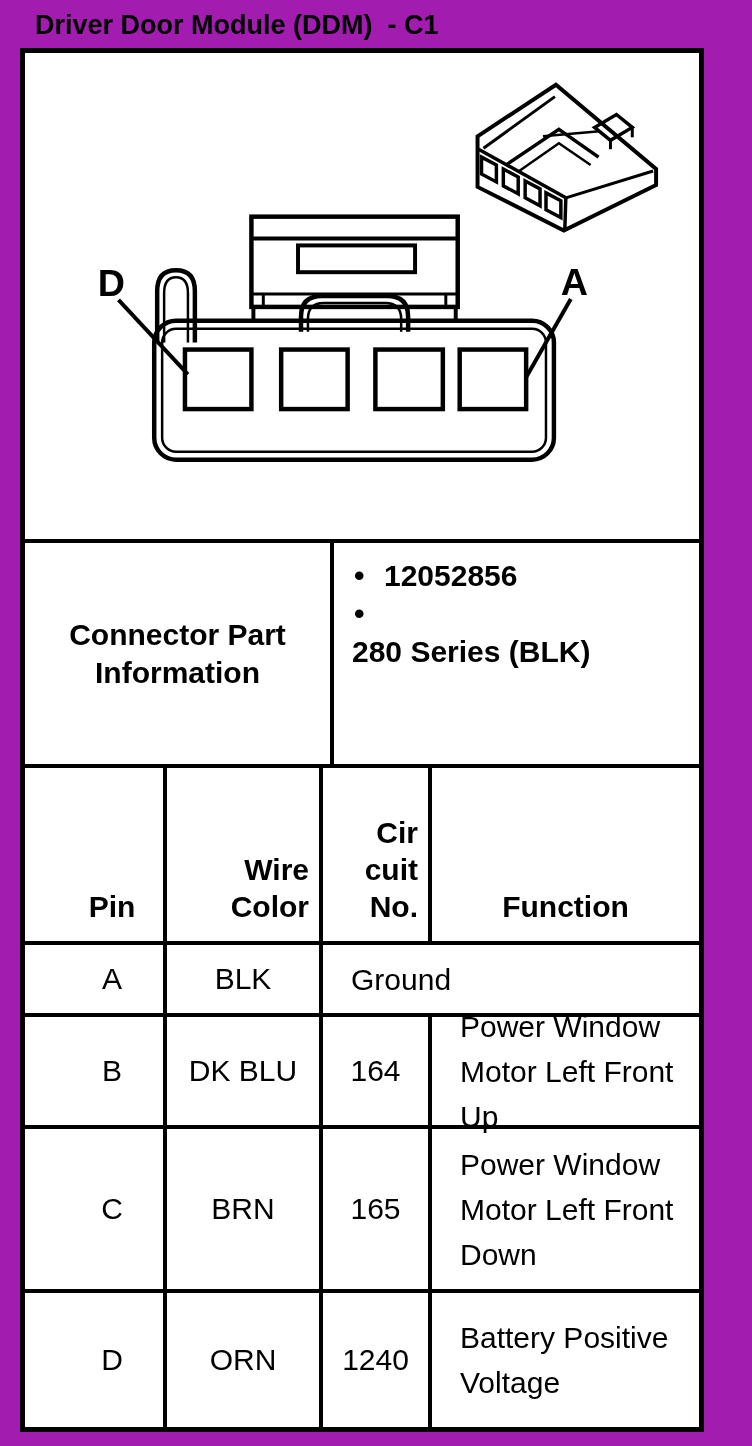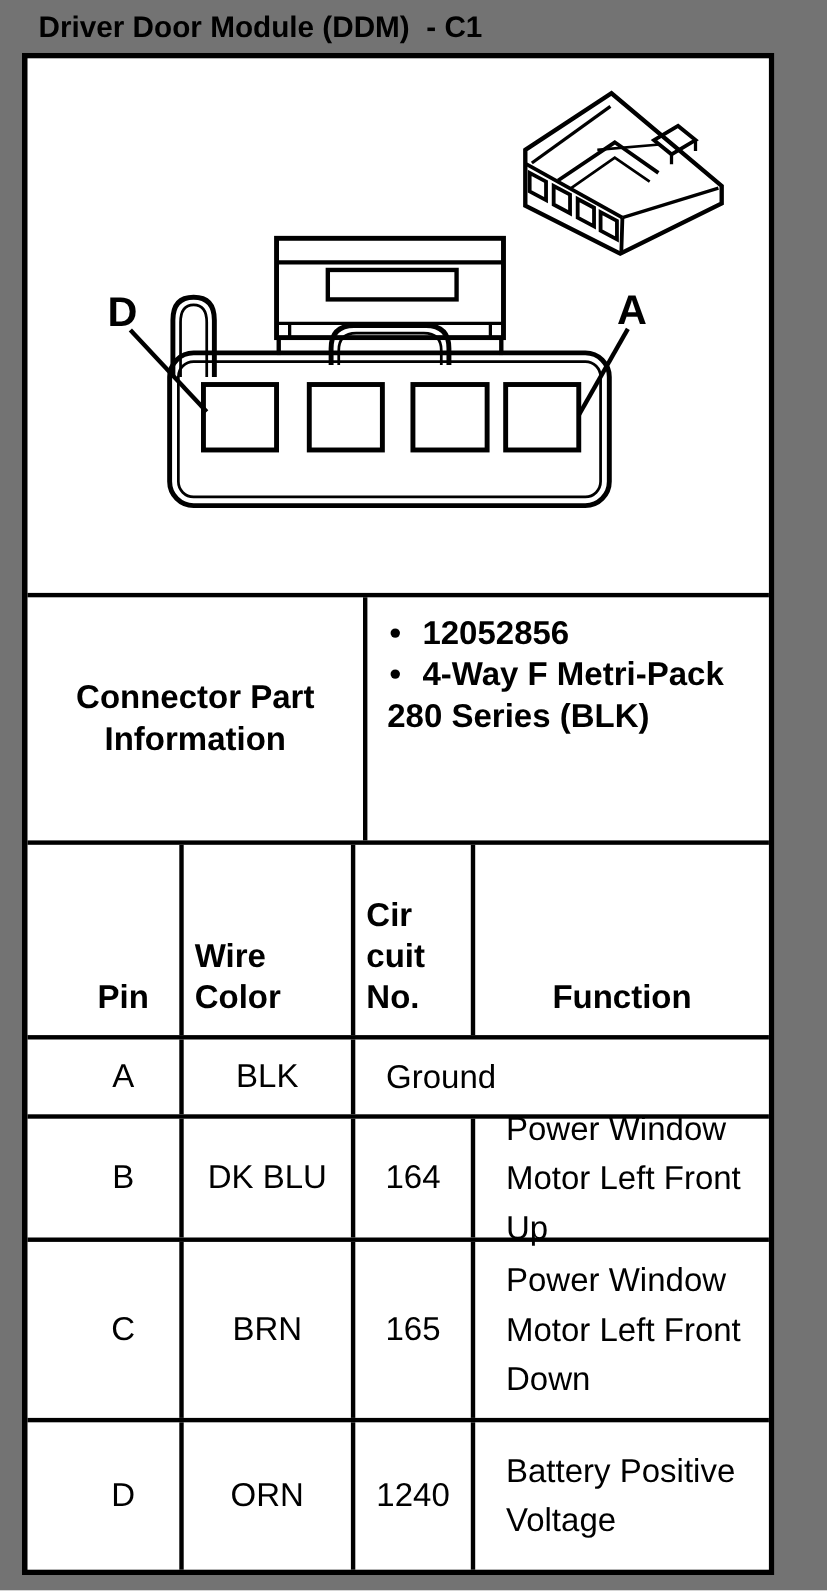--- a/index.html
+++ b/index.html
@@ -1,21 +1,21 @@
 <!DOCTYPE html>
 <html><head>
 <meta charset="utf-8">
 <style>
   * { box-sizing: border-box; margin: 0; padding: 0; }
   html,body { background:#fff; }
   .page {
     position: relative;
     width: 752px;
     height: 1446px;
-    background: #737373;
+    background: #a21caf;
     color: #000;
     font-family: "Liberation Sans", sans-serif;
     overflow: hidden;
   }
   .title {
     position: absolute;
     left: 35px;
     top: 10px;
     font-size: 27px;
     font-weight: bold;
@@ -73,21 +73,21 @@
   .row-b { height: 112px; }
   .row-c { height: 164px; }
   .cell { border-right: 4px solid #000; display: flex; }
   .c-pin  { width: 106px; margin-left: 36px; }
   .c-wire { width: 156px; }
   .c-circ { width: 109px; }
   .c-func { flex: 1; border-right: none; }
   .hcell {
     align-items: flex-end;
     justify-content: center;
-    text-align: left;
+    text-align: right;
     font-weight: bold;
     line-height: 37px;
     padding: 0 10px 16px 10px;
   }
   .dcell {
     align-items: center;
     justify-content: center;
     text-align: center;
   }
   .fcell {
@@ -179,21 +179,20 @@
 
     <div class="section-partinfo">
       <div class="pi-left">Connector Part Information</div>
       <div class="pi-right">
         <div class="bullet-row">
           <span class="bullet-glyph">•</span>
           <span>12052856</span>
         </div>
         <div class="bullet-row">
           <span class="bullet-glyph">•</span>
-          <span>4-Way F Metri-Pack</span>
         </div>
         <div class="pi-cont">280 Series (BLK)</div>
       </div>
     </div>
 
     <div class="section-pins">
 
       <div class="prow row-header">
         <div class="cell c-pin hcell">Pin</div>
         <div class="cell c-wire hcell">Wire Color</div>

